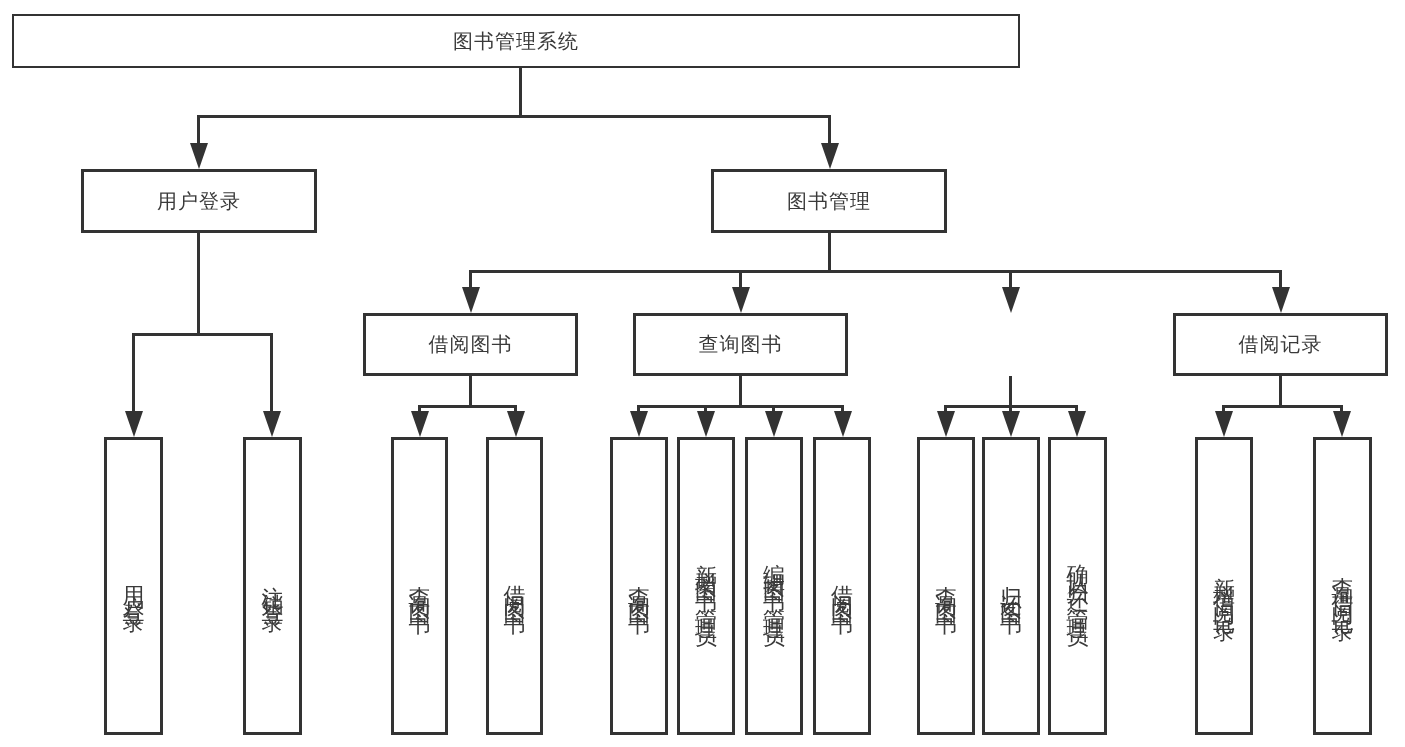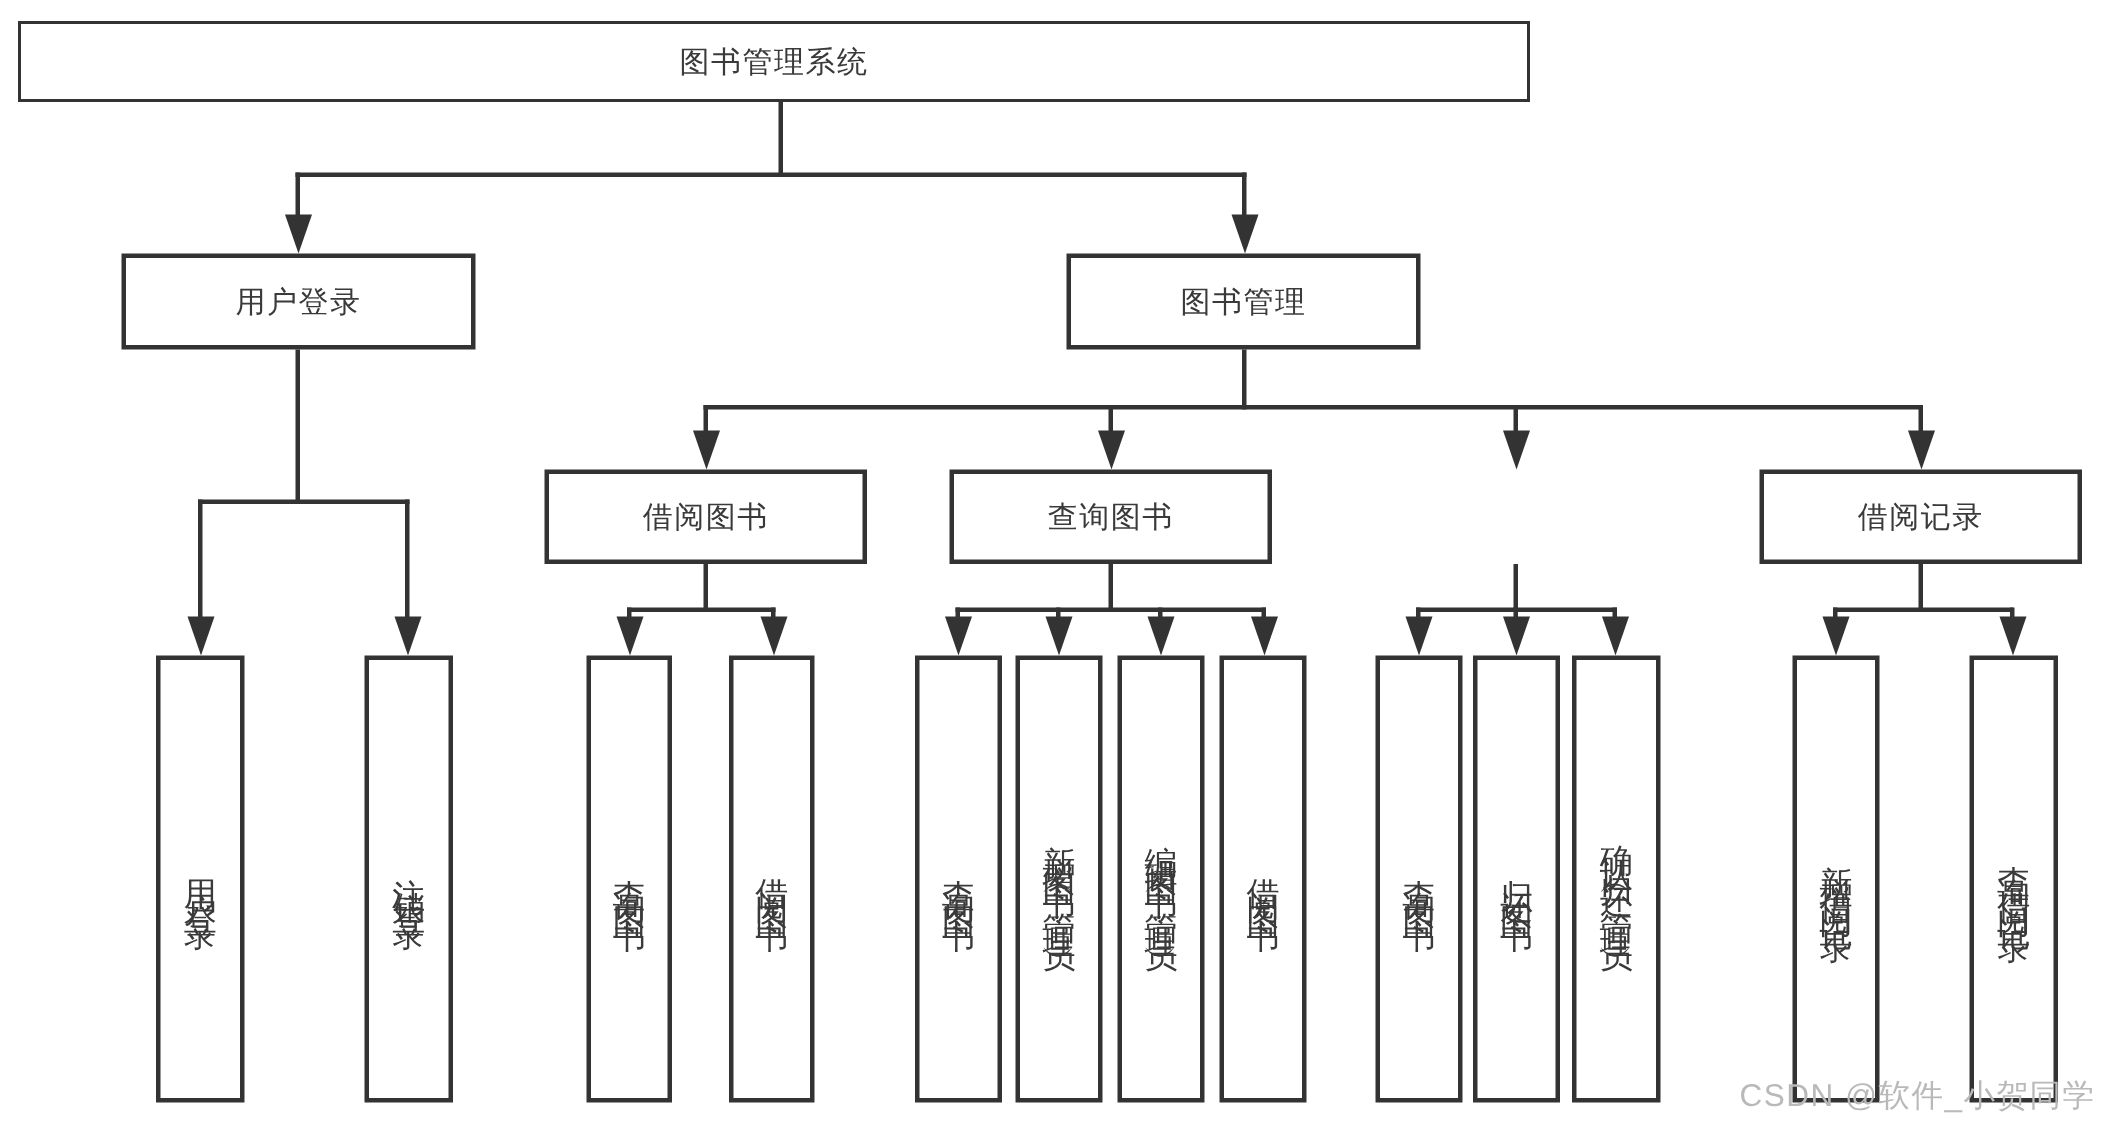--- a/index.html
+++ b/index.html
@@ -181,15 +181,14 @@
     <span class="lbl">确认归还（管理员）</span>
   </div>
 
   <div class="box leaf" style="left:1195px;width:58px;">
     <span class="lbl">新增借阅记录</span>
   </div>
   <div class="box leaf" style="left:1313px;width:59px;">
     <span class="lbl">查询借阅记录</span>
   </div>
 
-  <div class="watermark">CSDN @软件_小贺同学</div>
 
 </div>
 
 </body></html>

